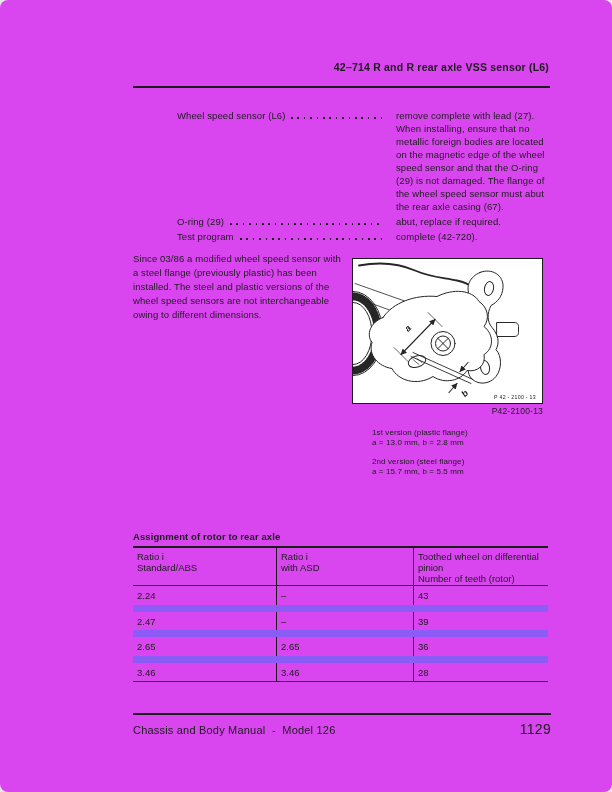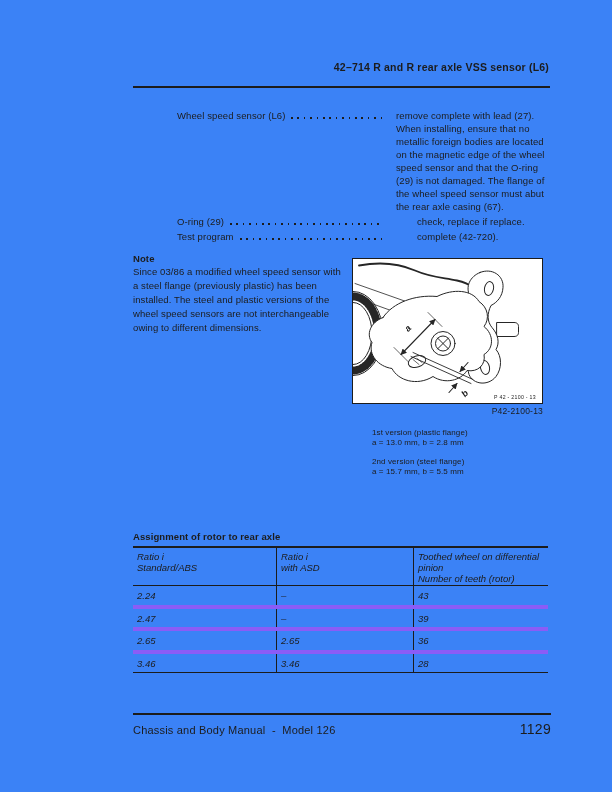--- a/index.html
+++ b/index.html
@@ -1,34 +1,34 @@
 <!DOCTYPE html>
 <html><head>
 <meta charset="utf-8">
 <style>
   * { margin:0; padding:0; box-sizing:border-box; }
   html,body { background:#e8e8e8; }
   .page {
     position:relative; width:612px; height:792px; margin:0 auto;
-    background:#3b82f6; overflow:hidden;
-    font-family:"Liberation Sans", sans-serif; color:#1c1c1c;
+    background:#d946ef; overflow:hidden;
+    font-family:"Liberation Sans", sans-serif; color:#1c1c1c;border-radius:8px;
     -webkit-font-smoothing:antialiased;
   }
 
   
   .header-title {
     position:absolute; left:133px; top:61px; width:416px;
     text-align:right; font-size:10.5px; font-weight:bold; letter-spacing:.2px;
   }
   .header-rule { position:absolute; left:133px; top:86px; width:417px; height:2px; background:#1c1c1c; }
 
   
   .procedure { position:absolute; left:133px; top:109px; width:417px; font-size:9.5px; line-height:13px; letter-spacing:.1px; }
   .proc-item { display:flex; align-items:flex-start; }
-  .proc-item + .proc-item { margin-top:2px;gap:21px; }
+  .proc-item + .proc-item { margin-top:2px; }
   .proc-left { flex:0 0 219px; display:flex; align-items:flex-start;margin-left:44px; }
   .proc-label { white-space:nowrap; }
   .leader { flex:1 1 auto; margin:0 12px 0 6px; height:13px; position:relative; }
   .leader::after {
     content:""; position:absolute; left:0; right:0; bottom:3px; height:1.7px;
     background-image:repeating-linear-gradient(to right, #1c1c1c 0 1.7px, transparent 1.7px 6.4px);
   }
   .proc-right { flex:1 1 auto; }
 
   
@@ -42,26 +42,26 @@
     border:1.2px solid #1c1c1c; background:#fff;
   }
   .figure-box svg { display:block; width:100%; height:100%; }
   .fig-number { position:absolute; left:352px; top:406px; width:191px; text-align:right; font-size:8.5px; letter-spacing:.2px; }
   .fig-captions { position:absolute; left:372px; top:428px; width:191px; font-size:8px; line-height:10px; letter-spacing:.1px; }
   .cap-block + .cap-block { margin-top:9px; }
 
   
   .table-title { position:absolute; left:133px; top:531px; font-size:9.5px; font-weight:bold; letter-spacing:.1px; }
   .spec-table { position:absolute; left:133px; top:546px; width:415px; border-top:2px solid #1c1c1c; border-bottom:1.5px solid #1c1c1c; font-size:9.5px; }
-  .tr { display:grid; grid-template-columns:143px 137px 135px;font-style:italic; }
+  .tr { display:grid; grid-template-columns:143px 137px 135px; }
   .thead { border-bottom:1.5px solid #1c1c1c; }
   .th, .td { padding:3px 4px 2px 4px; line-height:11px; }
   .c2, .c3 { border-left:1px solid #1c1c1c; }
   .thead .th { height:37px; }
-  .body-row { border-bottom:4px solid #8b5cf6; }
+  .body-row { border-bottom:7px solid #8b5cf6; }
   .body-row:last-child { border-bottom:none; }
   .body-row .td { height:18.5px; line-height:13px; }
 
   
   .footer-rule { position:absolute; left:133px; top:713px; width:418px; height:1.5px; background:#1c1c1c; }
   .footer { position:absolute; left:133px; top:721px; width:418px; display:flex; justify-content:space-between; align-items:baseline; }
   .footer-left { font-size:11px; font-weight:normal; letter-spacing:.2px; white-space:pre; }
   .footer-page { font-size:14px; font-weight:normal; letter-spacing:.3px; }
 </style>
 </head>
@@ -78,33 +78,32 @@
         <span class="proc-label">Wheel speed sensor (L6)</span>
         <span class="leader"></span>
       </div>
       <div class="proc-right">remove complete with lead (27). When installing, ensure that no metallic foreign bodies are located on the magnetic edge of the wheel speed sensor and that the O-ring (29) is not damaged. The flange of the wheel speed sensor must abut the rear axle casing (67).</div>
     </div>
     <div class="proc-item">
       <div class="proc-left">
         <span class="proc-label">O-ring (29)</span>
         <span class="leader"></span>
       </div>
-      <div class="proc-right">check, replace if replace.</div>
+      <div class="proc-right">abut, replace if required.</div>
     </div>
     <div class="proc-item">
       <div class="proc-left">
         <span class="proc-label">Test program</span>
         <span class="leader"></span>
       </div>
       <div class="proc-right">complete (42-720).</div>
     </div>
   </div>
 
   <div class="note">
-    <div class="note-heading">Note</div>
     <div class="note-body">Since 03/86 a modified wheel speed sensor with a steel flange (previously plastic) has been installed. The steel and plastic versions of the wheel speed sensors are not interchangeable owing to different dimensions.</div>
   </div>
 
   <div class="figure-box">
     <svg viewBox="0 0 189 143" fill="none" stroke="#262626" stroke-width="1" stroke-linecap="round" stroke-linejoin="round">
       <defs>
         <marker id="arw" viewBox="0 0 10 10" refX="9" refY="5" markerWidth="5.5" markerHeight="5.5" orient="auto-start-reverse">
           <path d="M0,0 L10,5 L0,10 Z" fill="#262626" stroke="none"></path>
         </marker>
       </defs>

